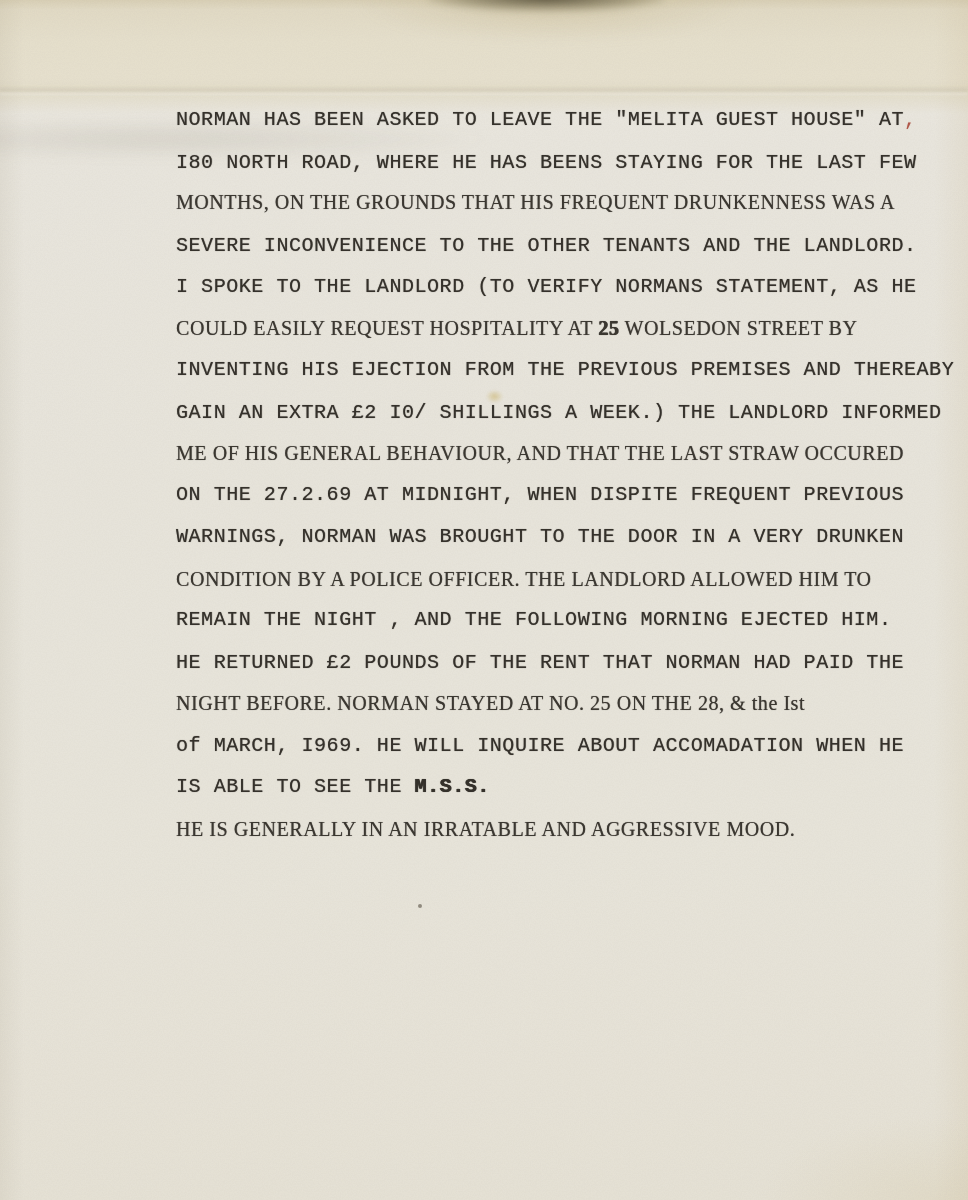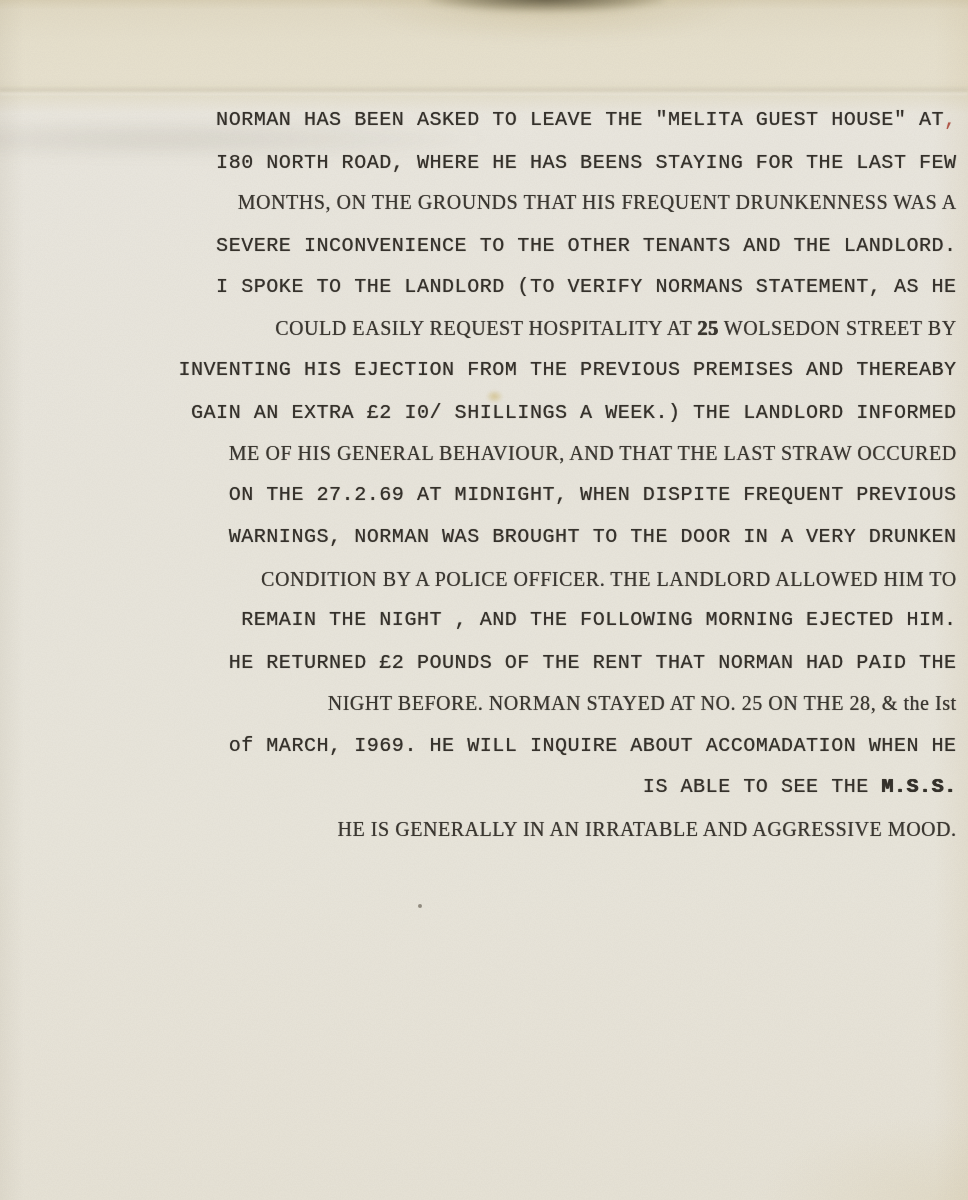--- a/index.html
+++ b/index.html
@@ -87,27 +87,26 @@
   }
   .typed-text {
     position: absolute;
     left: 176px;
     top: 99px;
     color: #35312b;
     font-size: 20px;
     letter-spacing: 0.55px;
     text-shadow: 0 0 1px rgba(53,49,43,0.55), 0.4px 0.4px 0.5px rgba(53,49,43,0.28);
     white-space: pre;
-    text-align: right;
   }
   .typed-line {
     height: 41.7px;
     line-height: 41.7px;
   }
-  .typed-line:nth-child(2n) { transform: translateY(0.5px); margin-left: 15px; }
+  .typed-line:nth-child(2n) { transform: translateY(0.5px); }
   .typed-line:nth-child(5n) { transform: translateY(-0.4px); }
   .typed-line:nth-child(3n) { opacity: 0.96; font-family: Liberation Serif, serif; }
   .overstruck {
     font-weight: 700;
     text-shadow: 0.6px 0 0 rgba(45,41,35,0.85), -0.4px 0 0 rgba(45,41,35,0.6), 0 0 1px rgba(45,41,35,0.6);
   }
   .red-tint {
     color: rgba(171,72,58,0.85);
     text-shadow: 0 0 1px rgba(171,72,58,0.4);
   }

